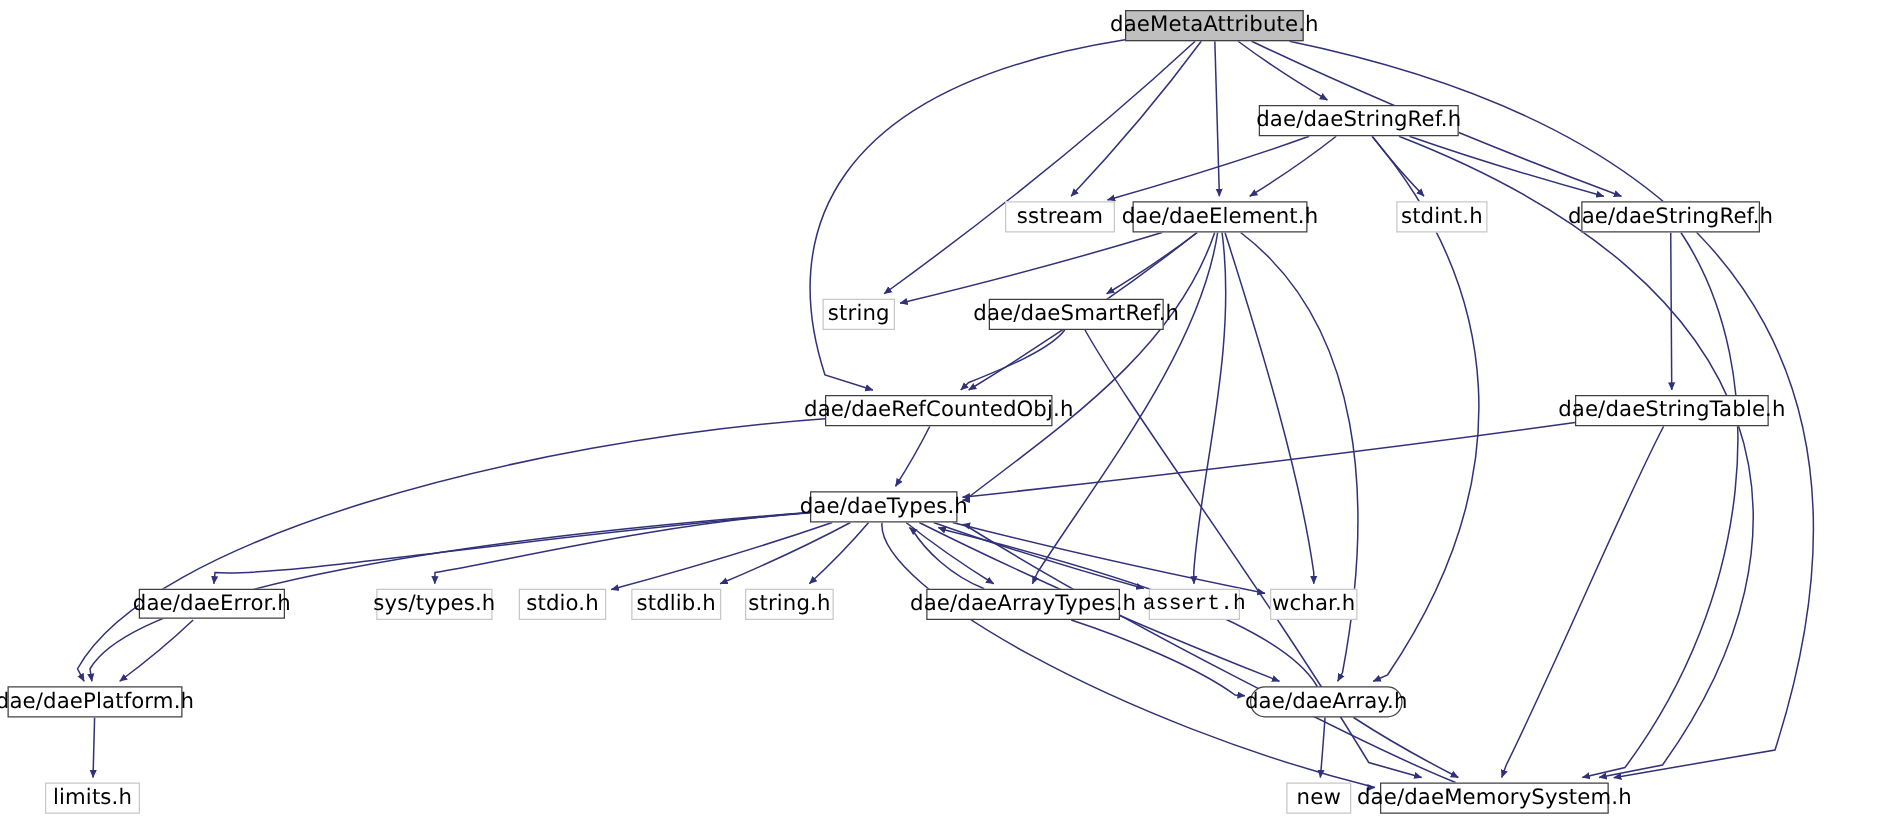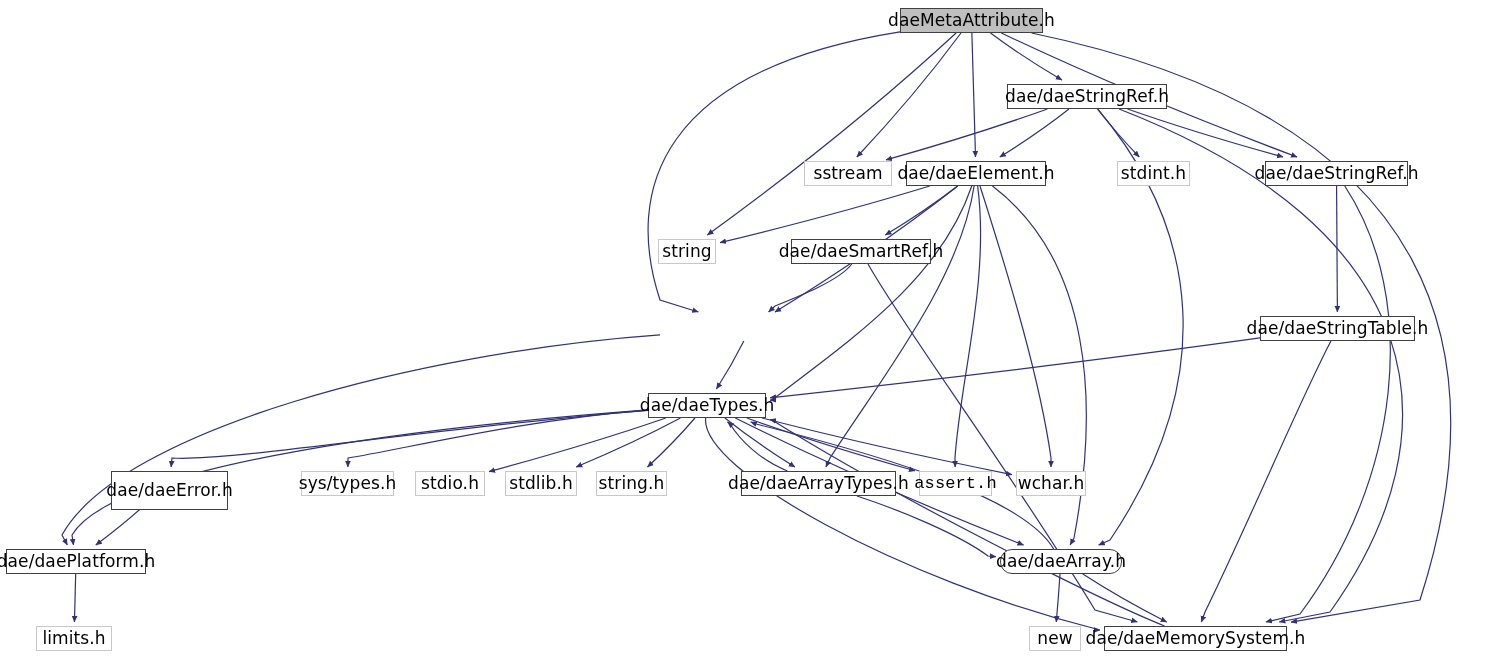--- a/index.html
+++ b/index.html
@@ -110,27 +110,30 @@
     </div>
     <div class="node project" style="left: 1265px; top: 161px; width: 143px; height: 25px;">
       <span>dae/daeStringRef.h</span>
     </div>
     <div class="node system" style="left: 658px; top: 239px; width: 58px; height: 25px;">
       <span>string</span>
     </div>
     <div class="node project" style="left: 791px; top: 239px; width: 140px; height: 25px;">
       <span>dae/daeSmartRef.h</span>
     </div>
+    <div class="node project" style="left: 660px; top: 316px; width: 182px; height: 25px;">
+      <span>dae/daeRefCountedObj.h</span>
+    </div>
     <div class="node project" style="left: 1260px; top: 316px; width: 155px; height: 25px;">
       <span>dae/daeStringTable.h</span>
     </div>
     <div class="node project" style="left: 648px; top: 393px; width: 118px; height: 25px;">
       <span>dae/daeTypes.h</span>
     </div>
-    <div class="node project" style="left: 111px; top: 471px; width: 117px; height: 39px;">
+    <div class="node project" style="left: 111px; top: 471px; width: 117px; height: 24px;">
       <span>dae/daeError.h</span>
     </div>
     <div class="node system" style="left: 301px; top: 471px; width: 93px; height: 25px;">
       <span>sys/types.h</span>
     </div>
     <div class="node system" style="left: 415px; top: 471px; width: 70px; height: 25px;">
       <span>stdio.h</span>
     </div>
     <div class="node system" style="left: 505px; top: 471px; width: 72px; height: 25px;">
       <span>stdlib.h</span>

